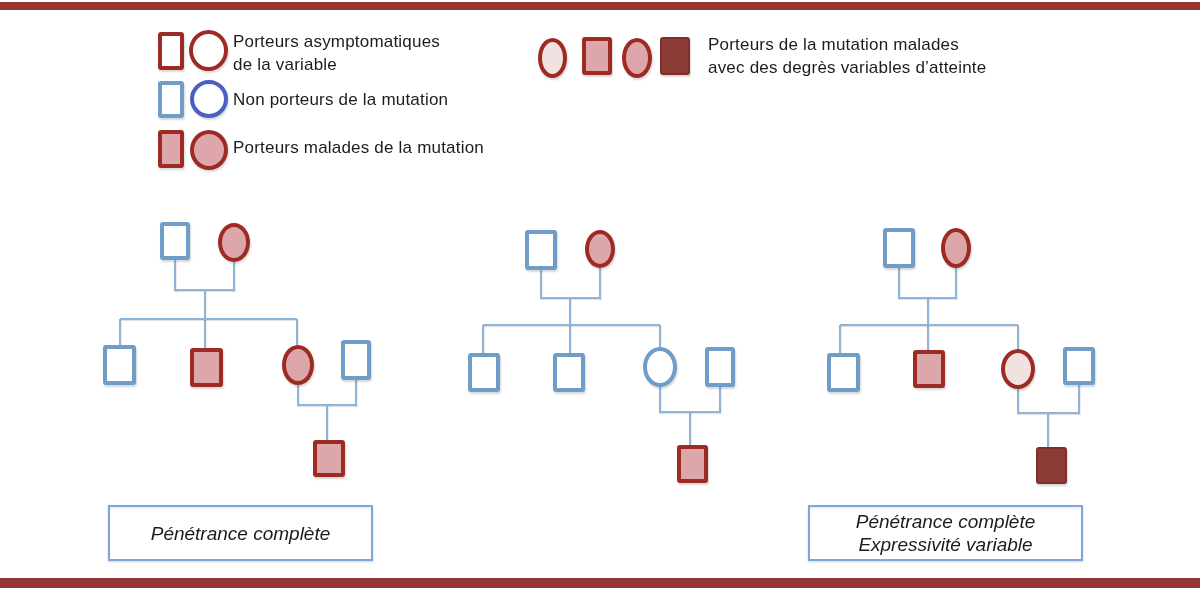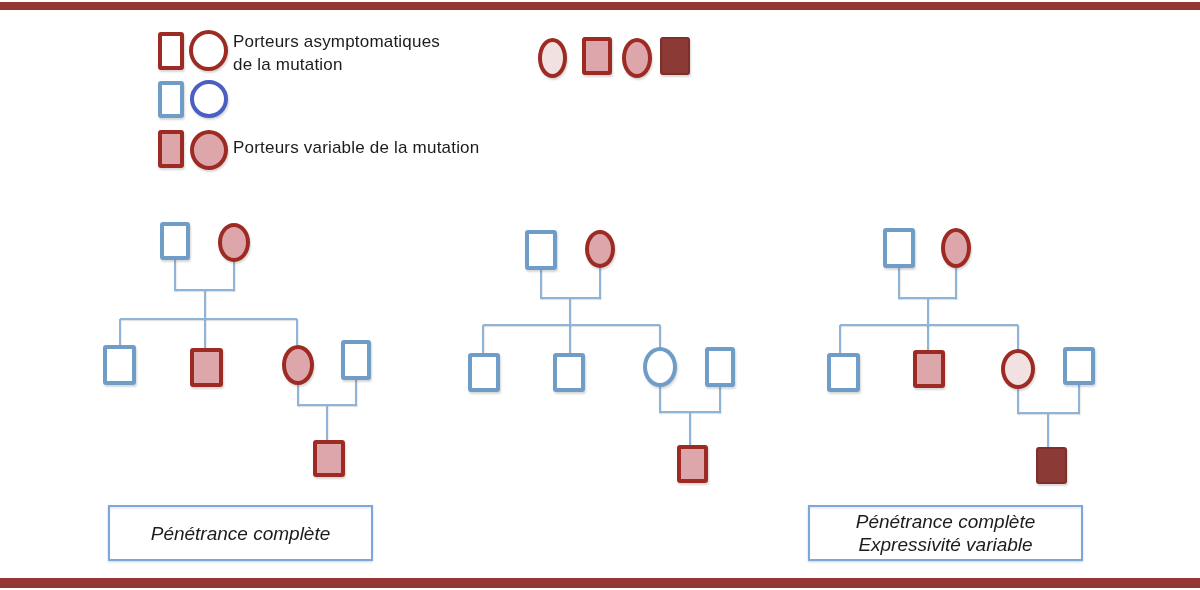--- a/index.html
+++ b/index.html
@@ -107,19 +107,22 @@
       <div class="shape square style-noncarrier" style="left: 883px; top: 228px; width: 32px; height: 40px;"></div>
       <div class="shape ellipse style-affected" style="left: 941px; top: 228px; width: 30px; height: 40px;"></div>
       <div class="shape square style-noncarrier" style="left: 827px; top: 353px; width: 33px; height: 39px;"></div>
       <div class="shape square style-affected" style="left: 913px; top: 350px; width: 32px; height: 38px;"></div>
       <div class="shape ellipse style-mild" style="left: 1001px; top: 349px; width: 34px; height: 40px;"></div>
       <div class="shape square style-noncarrier" style="left: 1063px; top: 347px; width: 32px; height: 38px;"></div>
       <div class="shape square style-severe" style="left: 1036px; top: 447px; width: 31px; height: 37px;"></div>
     </div>
 
   <div class="legend-label" id="legend-label-0">Porteurs asymptomatiques
-de la mutation</div>
-  <div class="legend-label" id="legend-label-2">Porteurs variable de la mutation</div>
+de la variable</div>
+  <div class="legend-label" id="legend-label-1">Non porteurs de la mutation</div>
+  <div class="legend-label" id="legend-label-2">Porteurs malades de la mutation</div>
+  <div class="legend-label" id="legend-label-3">Porteurs de la mutation malades
+avec des degrès variables d’atteinte</div>
 
   <div class="caption" id="caption-0">Pénétrance complète</div>
   <div class="caption" id="caption-2">Pénétrance complète
 Expressivité variable</div>
 </div>
 
 </body></html>

